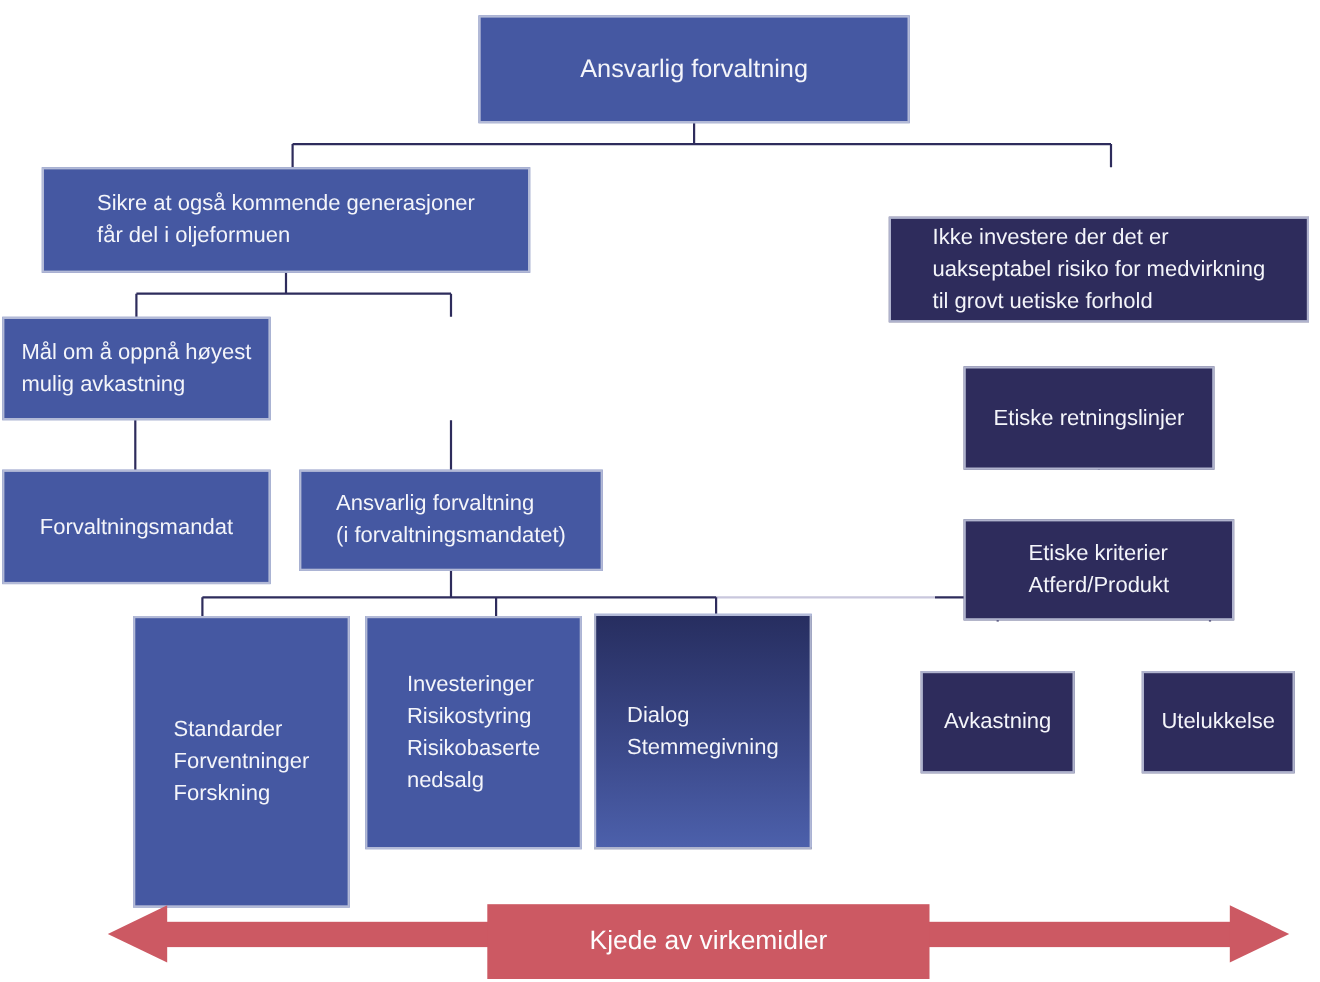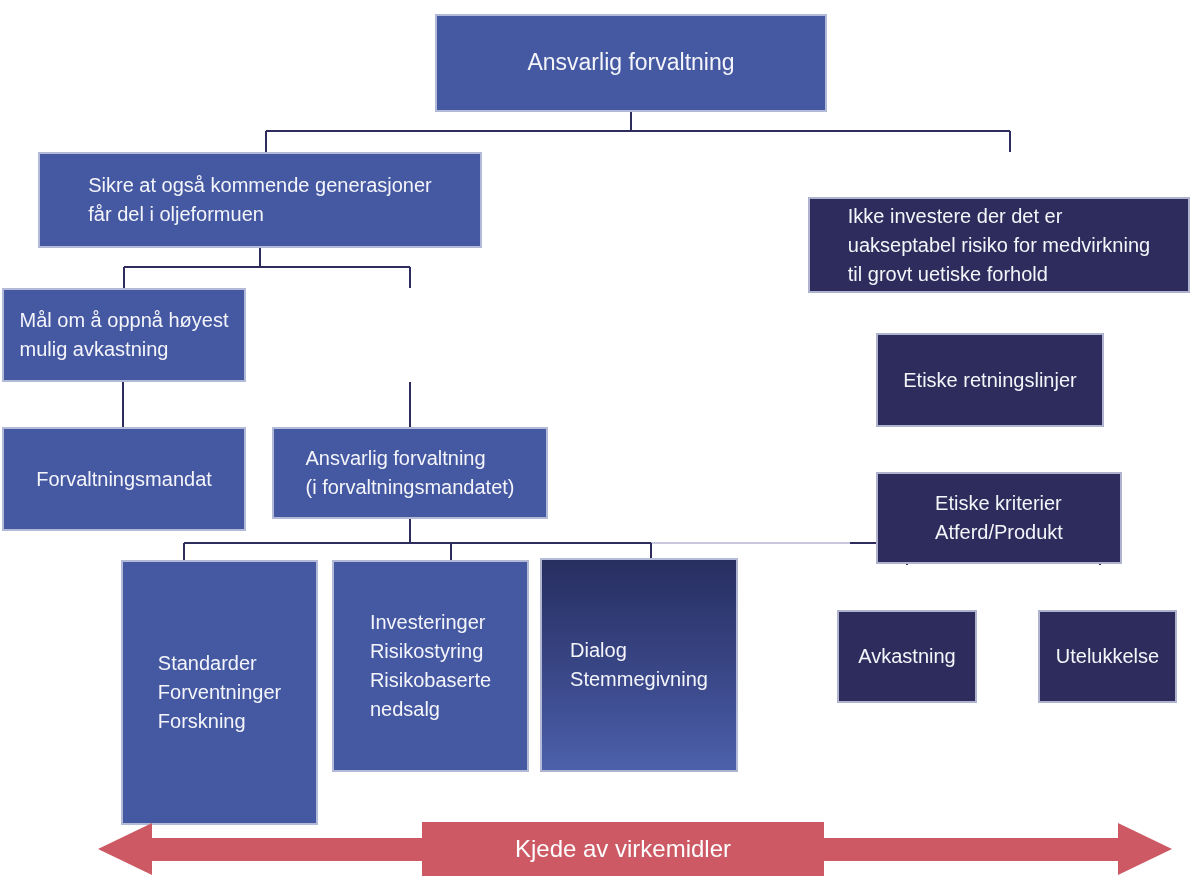--- a/index.html
+++ b/index.html
@@ -85,15 +85,15 @@
 Risikobaserte
 nedsalg</div>
   <div class="box grad" style="left:540px;top:558px;width:198px;height:214px">Dialog
 Stemmegivning</div>
   <div class="box navy" style="left:837px;top:565px;width:140px;height:93px">Avkastning</div>
   <div class="box navy" style="left:1038px;top:565px;width:139px;height:93px">Utelukkelse</div>
 
   <div class="arrow-part arrow-head left" style="left:98px;top:823px"></div>
   <div class="arrow-part arrow-body" style="left:150px;top:838px;width:970px;height:23px"></div>
   <div class="arrow-part arrow-head right" style="left:1118px;top:823px"></div>
-  <div class="arrow-part arrow-label" style="left:422px;top:822px;width:402px;height:54px">Kjede av virkemidler</div>
+  <div class="arrow-part arrow-label" style="left:443px;top:822px;width:402px;height:68px">Kjede av virkemidler</div>
 
 </div>
 
 </body></html>

